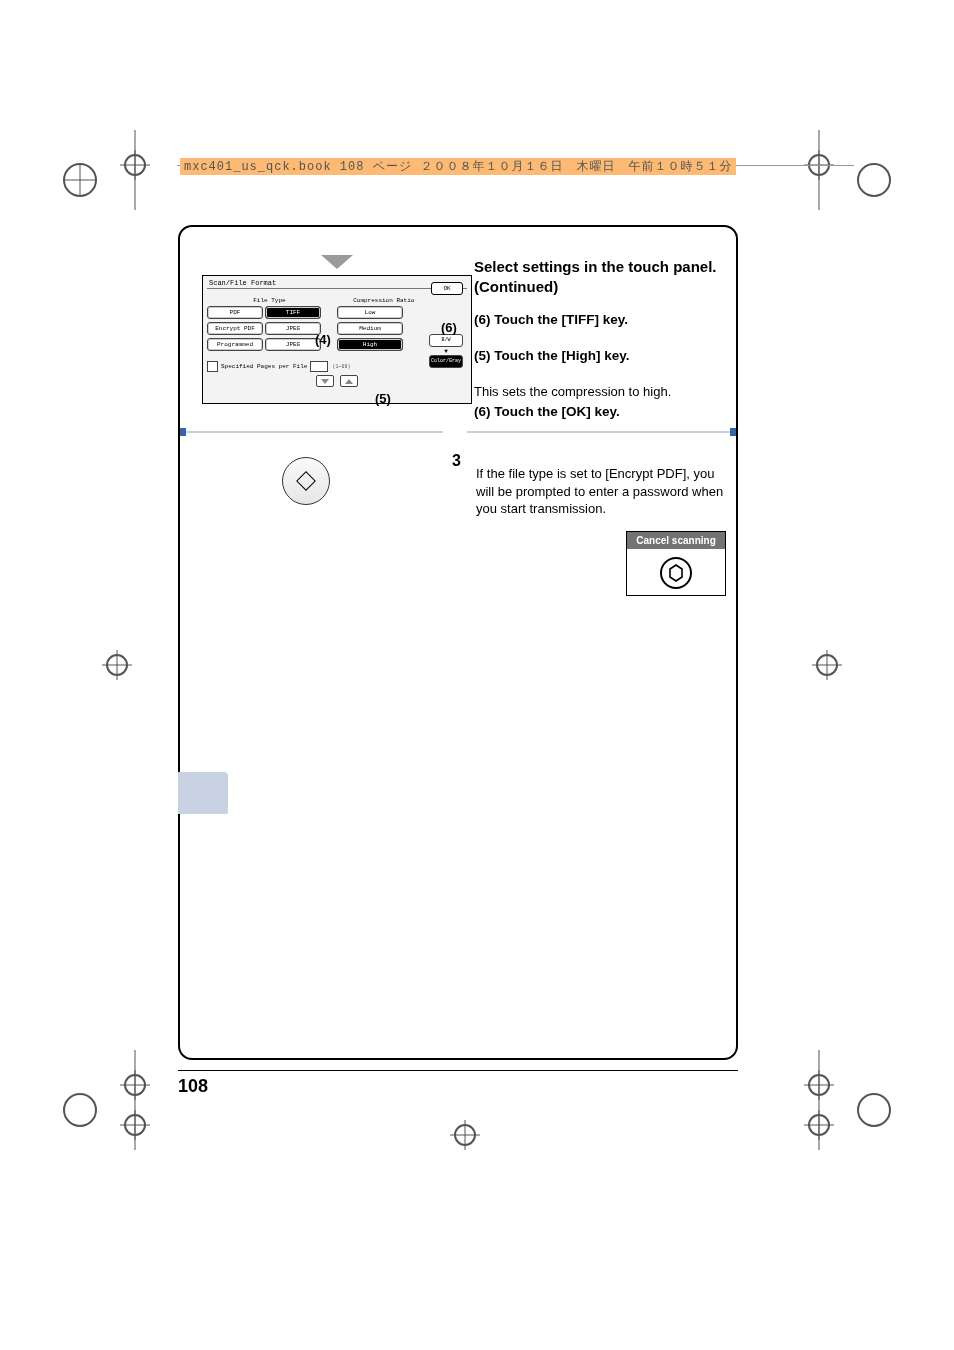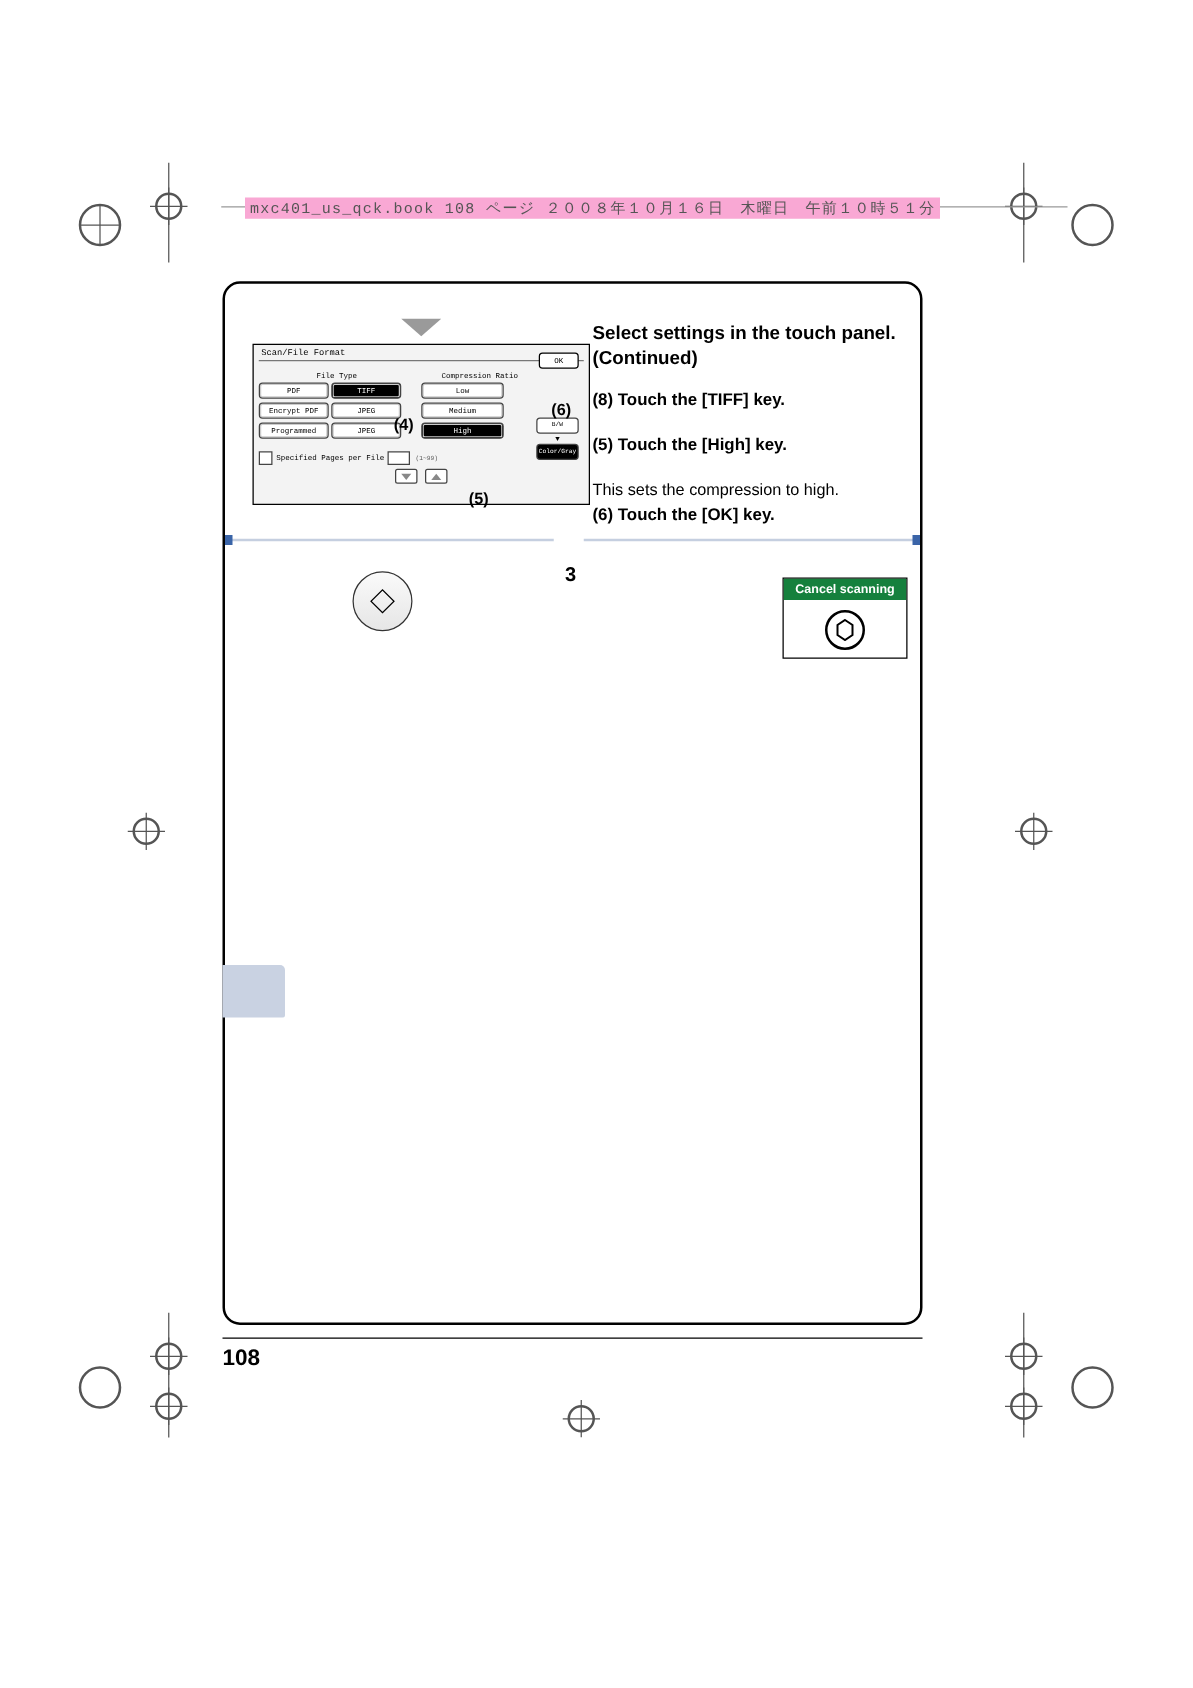--- a/index.html
+++ b/index.html
@@ -10,21 +10,21 @@
 .reg svg { display:block; }
 .reg-tl { top: 130px; left: 60px; }
 .reg-tr { top: 130px; right: 60px; }
 .reg-ml { top: 650px; left: 102px; }
 .reg-mr { top: 650px; right: 102px; }
 .reg-bl { bottom: 200px; left: 60px; }
 .reg-br { bottom: 200px; right: 60px; }
 .reg-bc { bottom: 200px; left: 450px; }
 
 .header-line { position:absolute; top:165px; left:177px; right:100px; height:1px; background:#999; }
-.header-text { position:absolute; top:158px; left:196px; font-size:12px; font-family: "MS PMincho","Courier New",monospace; background:#f9a8d4; padding:0 4px; color:#555; letter-spacing:1px; }
+.header-text { position:absolute; top:158px; left:180px; font-size:12px; font-family: "MS PMincho","Courier New",monospace; background:#fdba74; padding:0 4px; color:#555; letter-spacing:1px; }
 
 .content-frame { position:absolute; top:225px; left:178px; width:560px; height:835px; border:2px solid #000; border-radius:14px; box-sizing:border-box; }
 
 
 .panel-wrap { position:absolute; top:28px; left:22px; width:270px; }
 .arrow-down { width:0; height:0; border-left:16px solid transparent; border-right:16px solid transparent; border-top:14px solid #9a9a9a; margin:0 auto 6px; }
 .panel { border:1px solid #000; background:#f3f3f3; font-size:6px; font-family: "Courier New", monospace; position:relative; padding:2px 4px 16px; }
 .panel-title { font-family: "Courier New", monospace; font-size:7px; padding:1px 2px; border-bottom:1px solid #777; text-align:left; }
 .ok-btn { position:absolute; top:6px; right:8px; width:30px; height:11px; border:1px solid #000; border-radius:3px; font-size:6px; text-align:center; line-height:11px; background:#fff; }
 .row-labels { display:flex; font-size:6px; margin:8px 0 2px; }
@@ -58,21 +58,21 @@
 .right-col { position:absolute; top:30px; left:294px; width:248px; font-size:13.5px; line-height:1.35; }
 .h2 { font-weight:bold; font-size:15px; margin:0 0 4px; }
 .step { font-weight:bold; font-size:13.5px; }
 .indent { margin-left:18px; font-size:13px; }
 .step3-block { position:absolute; top:225px; left:272px; width:274px; }
 .step-num { position:absolute; left:0; top:0; font-weight:bold; font-size:16px; }
 .step3-text { margin-left:24px; }
 .step3-h { font-weight:bold; font-size:15px; line-height:1.3; margin-bottom:2px; }
 .step3-body { font-size:13px; line-height:1.35; }
 .cancel-box { margin-top:10px; margin-left:150px; width:98px; border:1px solid #000; text-align:center; padding-bottom:6px; }
-.cancel-hdr { background:#15803d; color:#fff; font-size:10px; font-weight:bold; padding:3px 2px; }
+.cancel-hdr { background:#737373; color:#fff; font-size:10px; font-weight:bold; padding:3px 2px; }
 .stop-circle { width:28px; height:28px; border:2px solid #000; border-radius:50%; margin:8px auto 0; display:flex; align-items:center; justify-content:center; }
 
 .diamond-badge { position:absolute; top:230px; left:102px; width:46px; height:46px; border:1px solid #333; border-radius:50%; background:linear-gradient(#fafafa,#e6e6e6); display:flex; align-items:center; justify-content:center; }
 .diamond { width:12px; height:12px; border:1.5px solid #000; transform:rotate(45deg); }
 
 .divider { position:absolute; top:204px; left:0; right:293px; height:2px; background:#c5cfe0; }
 .divider-r { position:absolute; top:204px; right:0; width:269px; height:2px; background:#c5cfe0; }
 .divider-gap-l { position:absolute; top:201px; left:0; width:6px; height:8px; background:#3a64a8; }
 .divider-gap-r { position:absolute; top:201px; right:0; width:6px; height:8px; background:#3a64a8; }
 
@@ -198,38 +198,39 @@
         </div>
 
         <div class="callout co4">(4)</div>
         <div class="callout co5">(5)</div>
         <div class="callout co6">(6)</div>
       </div>
     </div>
 
     <div class="right-col">
       <p class="h2">Select settings in the touch panel. (Continued)</p>
-      <p class="step">(8) Touch the [TIFF] key.</p>
+      <p class="step">(6) Touch the [TIFF] key.</p>
       <p class="step" style="margin:18px 0;">(5) Touch the [High] key.</p>
       <p class="indent" style="margin:0;">This sets the compression to high.</p>
       <p class="step" style="margin-top:2px;">(6) Touch the [OK] key.</p>
     </div>
 
     <div class="divider"></div>
     <div class="divider-r"></div>
     <div class="divider-gap-l"></div>
     <div class="divider-gap-r"></div>
 
     <div class="diamond-badge">
       <div class="diamond"></div>
     </div>
 
     <div class="step3-block">
       <div class="step-num">3</div>
       <div class="step3-text">
+        <p class="step3-body">If the file type is set to [Encrypt PDF], you will be prompted to enter a password when you start transmission.</p>
         <div class="cancel-box">
           <div class="cancel-hdr">Cancel scanning</div>
           <div class="stop-circle">
             <svg width="18" height="18">
                 <path d="M9 1 L15 5 L15 13 L9 17 L3 13 L3 5 Z" fill="none" stroke="#000" stroke-width="1.6"></path>
               </svg>
           </div>
         </div>
       </div>
     </div>

